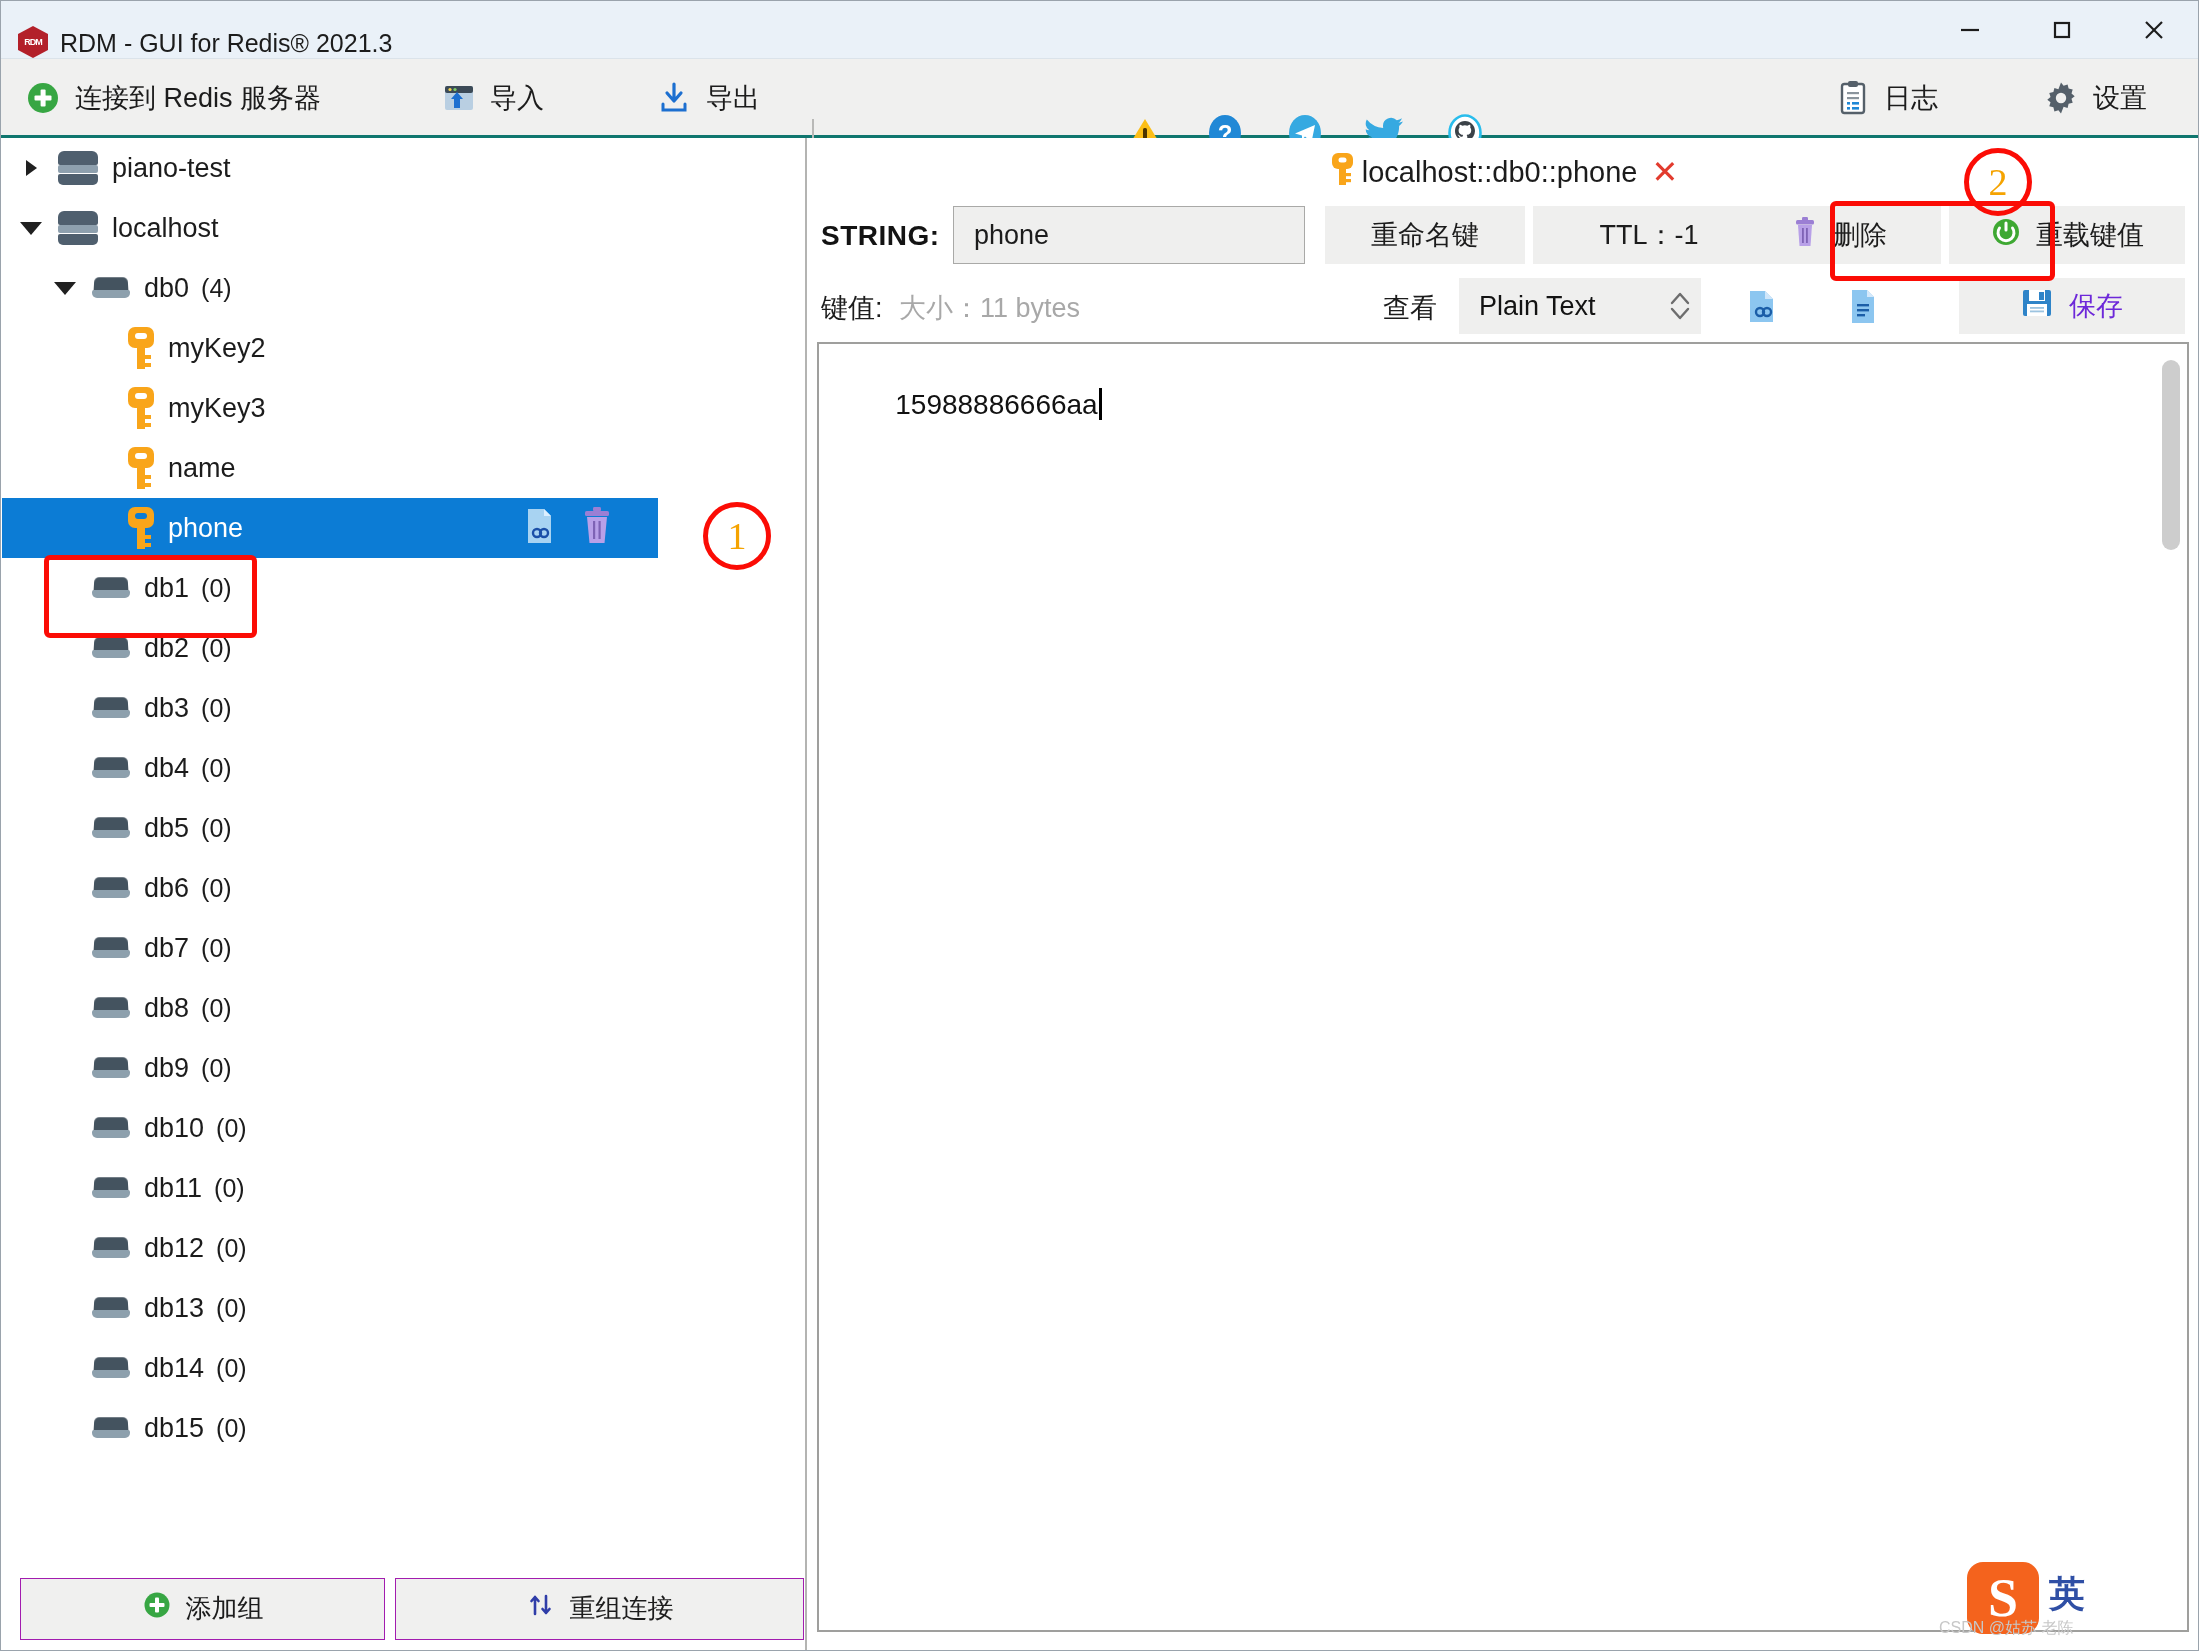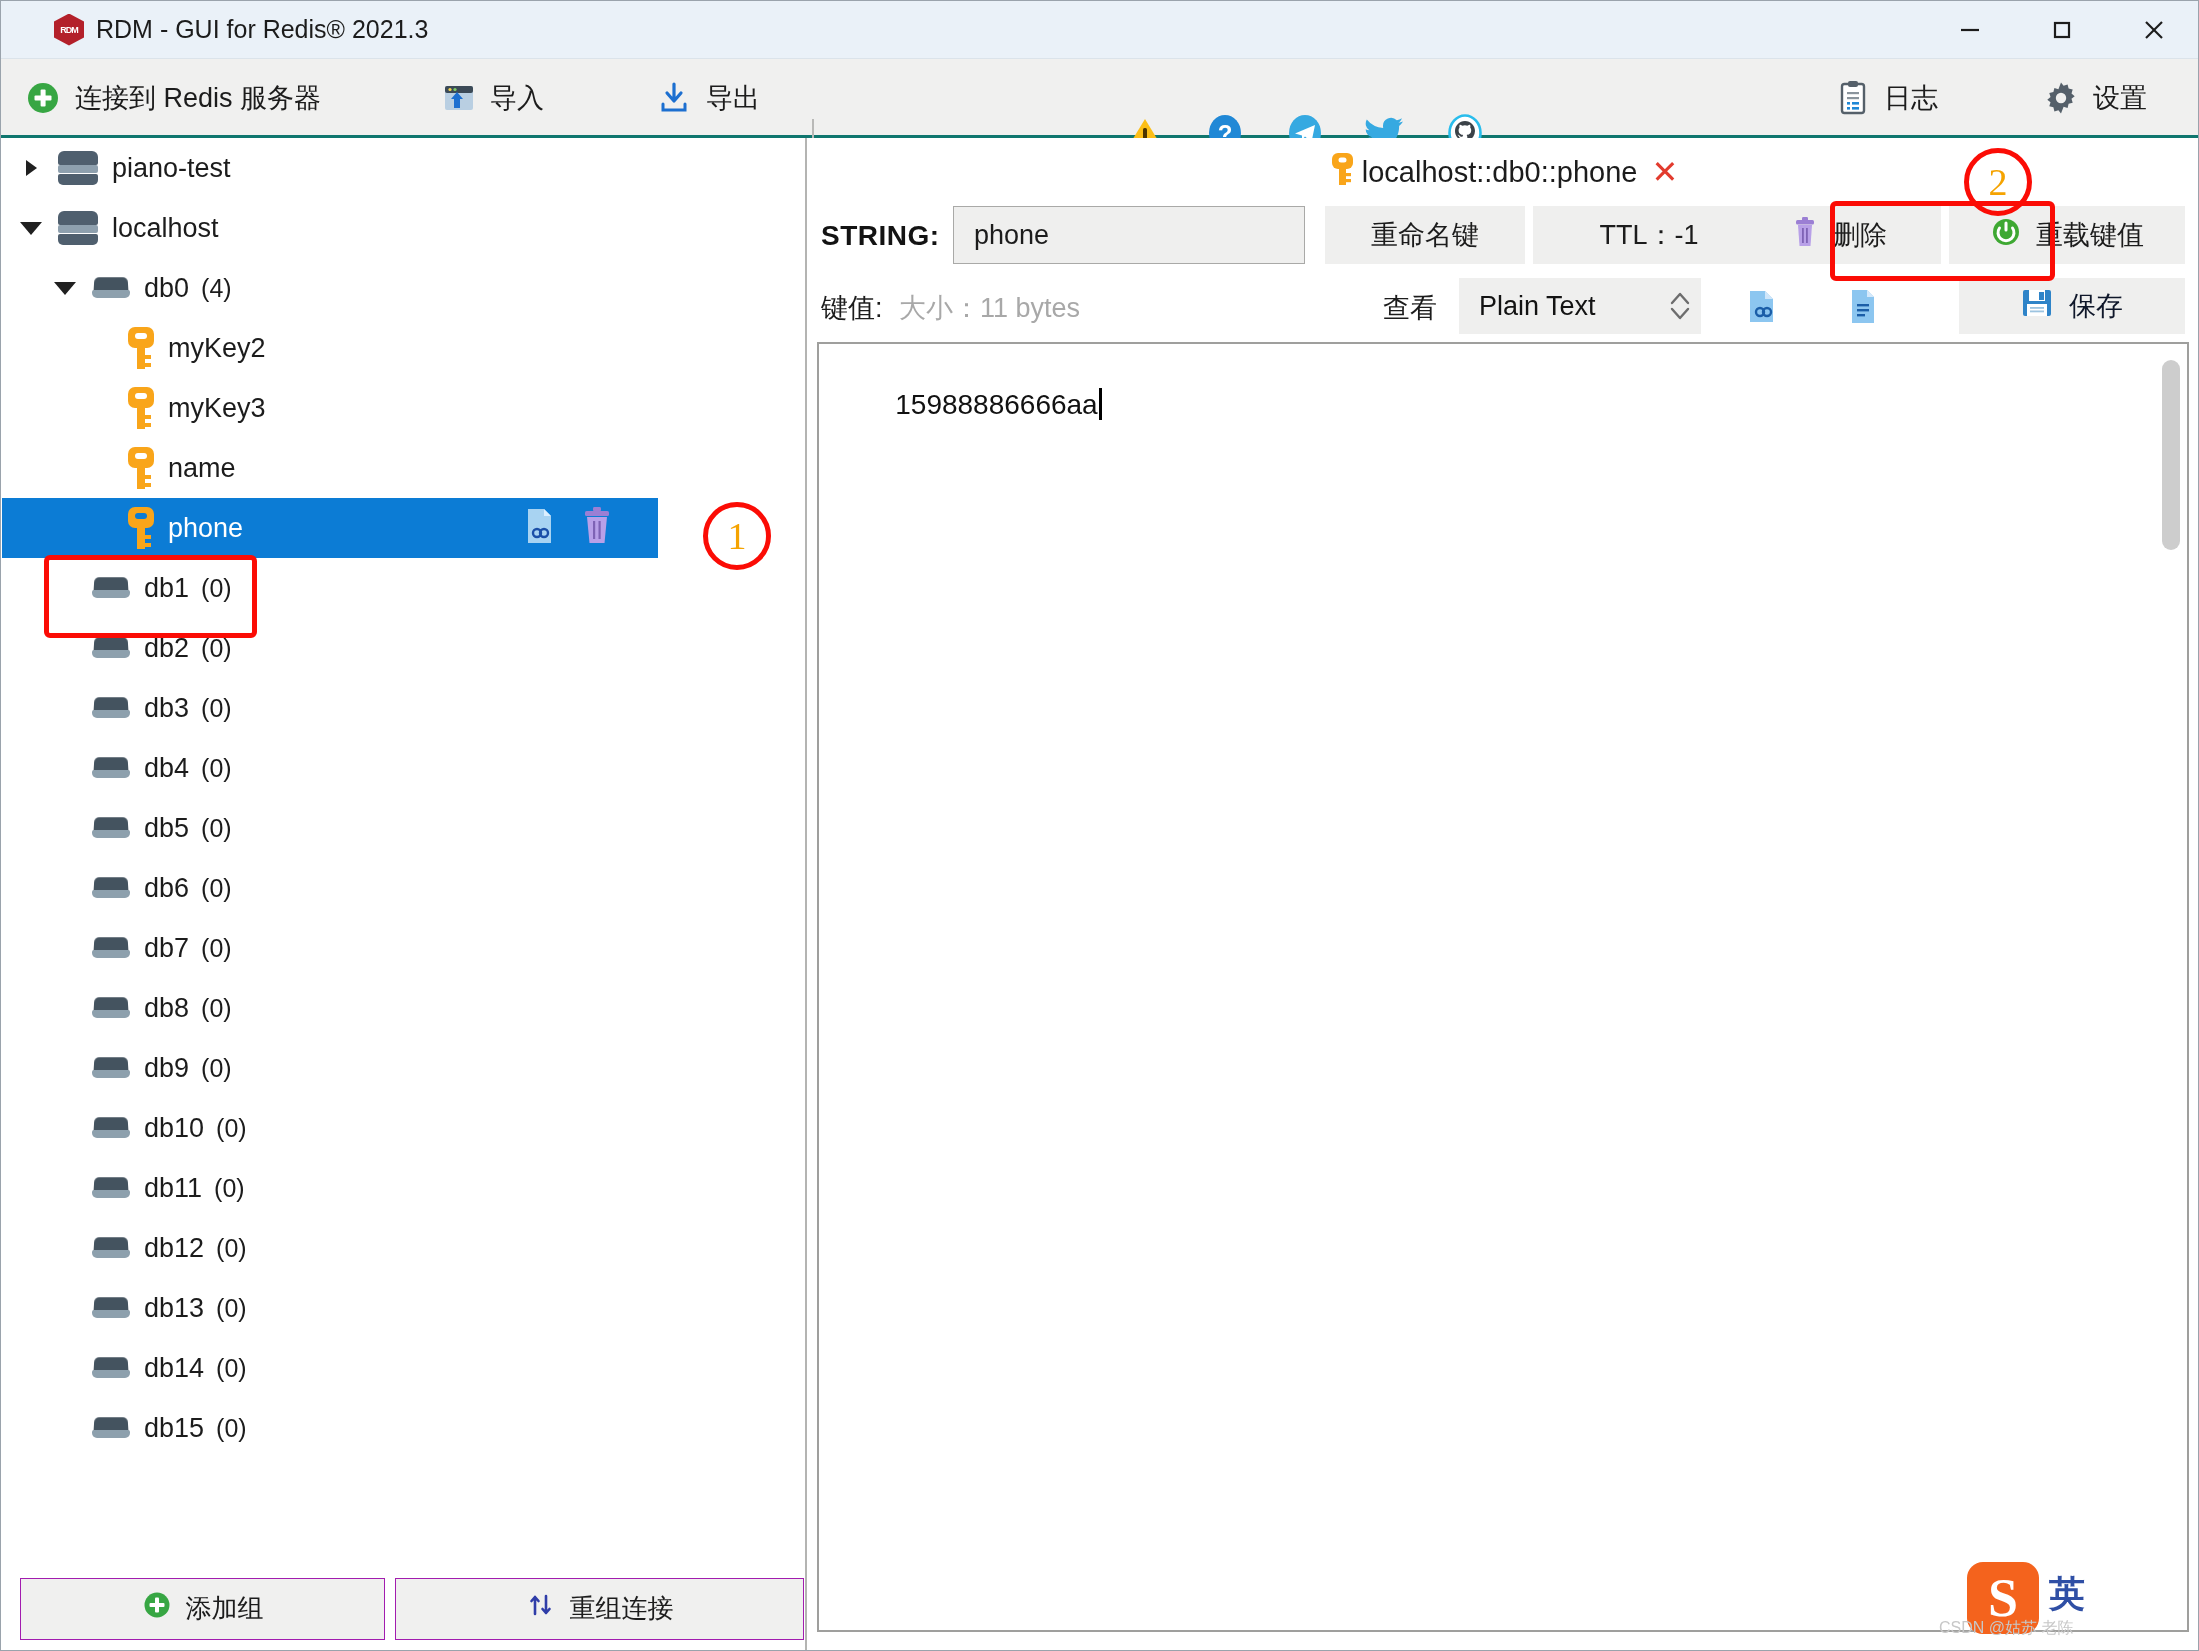--- a/index.html
+++ b/index.html
@@ -15,24 +15,23 @@
     box-sizing: border-box;
     background: #ffffff;
     border: 1px solid #9aa3ac;
     overflow: hidden;
   }
 
   
   .titlebar {
     position: absolute; left: 0; top: 0; width: 2199px; height: 58px;
     background: #eaf1f8;
-    display: flex; align-items: center;
+    display: flex; align-items: flex-end;
     border-bottom: 1px solid #dbe3ea;
     box-sizing: border-box;
-    padding-left: 36px;
   }
   .title-logo {
     width: 30px; height: 32px; margin-left: 17px; margin-right: 12px;
     position: relative;
   }
   .title-logo .hex {
     position: absolute; left: 0; top: 0; width: 30px; height: 32px;
     background: #b3202a;
     clip-path: polygon(50% 0%, 100% 25%, 100% 75%, 50% 100%, 0% 75%, 0% 25%);
   }
@@ -226,21 +225,21 @@
   }
   .spinner {
     position: absolute; left: 850px; top: 0; width: 42px; height: 56px;
     background: #efefee; display: flex; flex-direction: column;
     align-items: center; justify-content: center; gap: 5px;
   }
   .view-icon { position: absolute; top: 6px; width: 46px; height: 46px; }
   .btn-save {
     position: absolute; left: 1150px; top: 0; width: 226px; height: 56px;
     background: #efefee; display: flex; align-items: center; justify-content: center;
-    gap: 16px; font-size: 27px; color: #0f172a;
+    gap: 16px; font-size: 27px; color: #6d28d9;
   }
 
   .editor {
     position: absolute; left: 8px; top: 204px; width: 1372px; height: 1290px;
     background: #ffffff; border: 2px solid #9f9f9d; box-sizing: border-box;
     overflow: hidden;
   }
   .editor-text {
     position: absolute; left: 14px; top: 12px; font-size: 28px; color: #111111;
     white-space: pre; font-family: "Liberation Sans", sans-serif;

